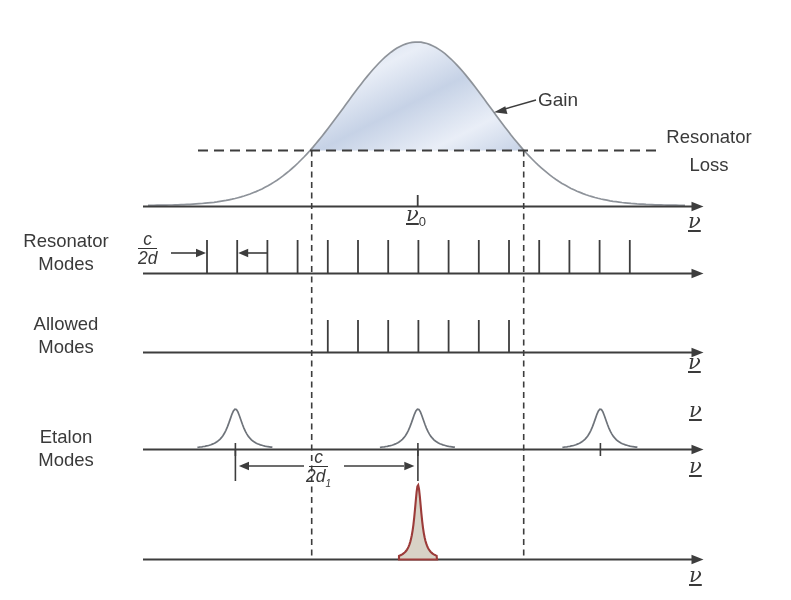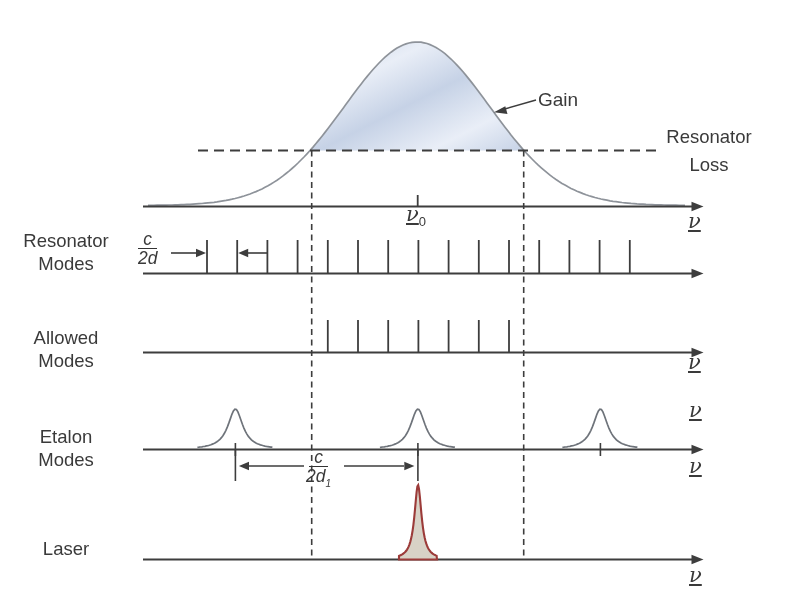--- a/index.html
+++ b/index.html
@@ -110,30 +110,29 @@
   </div>
 
   <div class="nu" style="left:406px;top:204px"><span>ν</span><sub>0</sub></div>
 
   <div class="nu" style="left:688px;top:211px">ν</div>
 
   <div class="txt row-label" style="top:229px">
     <div>Resonator</div>
     <div>Modes</div>
   </div>
-  <div class="txt row-label" style="top:326px">
+  <div class="txt row-label" style="top:312px">
     <div>Allowed</div>
     <div>Modes</div>
   </div>
   <div class="txt row-label" style="top:425px">
     <div>Etalon</div>
     <div>Modes</div>
   </div>
   <div class="txt row-label" style="top:537px">
-    <div>Laser</div>
   </div>
 
   <div class="fraction" style="left:138px;top:230px">
     <div class="num">c</div>
     <div class="den">2d</div>
   </div>
 
   <div class="fraction" style="left:306px;top:448px">
     <div class="num">c</div>
     <div class="den"><span>2d</span><sub>1</sub></div>

